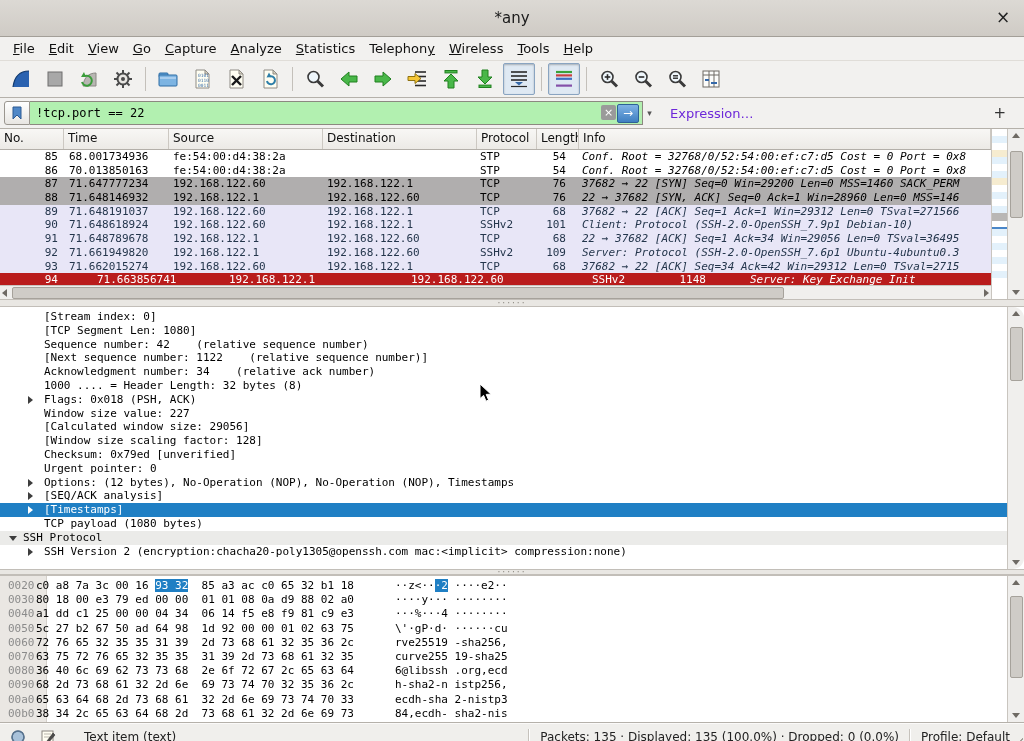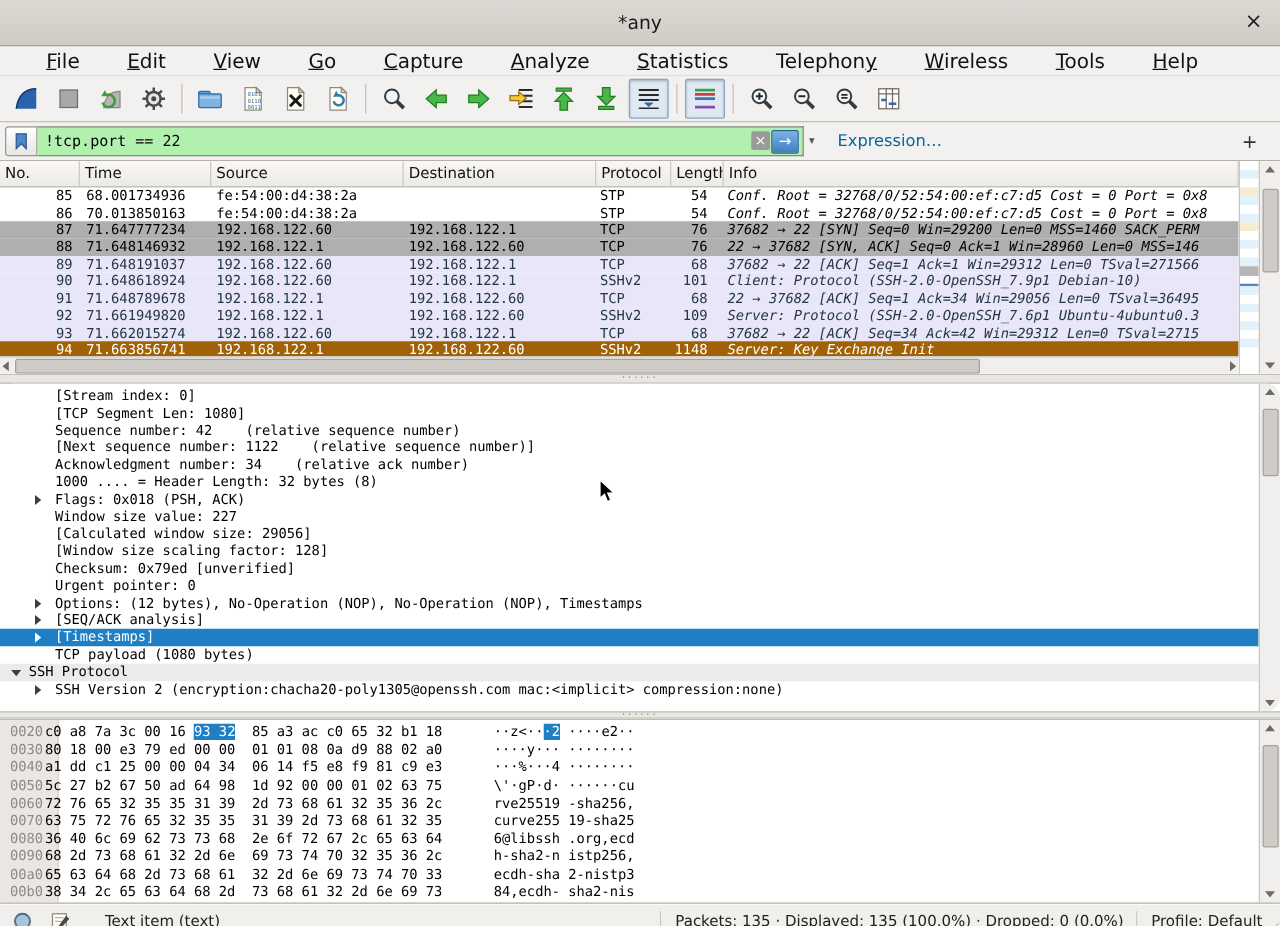--- a/index.html
+++ b/index.html
@@ -7,61 +7,61 @@
        font-family:"DejaVu Sans",sans-serif;-webkit-font-smoothing:antialiased;}
   
   .titlebar{height:36px;background:linear-gradient(#dcd9d4,#cfcbc5);border-bottom:1px solid #a39f98;
             display:flex;align-items:center;justify-content:center;position:relative;}
   .titlebar .title{font-size:15px;color:#1a1a1a;}
   .titlebar .closebtn{position:absolute;right:10px;top:6px;width:22px;height:22px;line-height:22px;
             text-align:center;font-size:17px;color:#222;cursor:default;}
   
   .menubar{height:23px;background:#f2f1ef;display:flex;align-items:center;padding-left:6px;
            border-bottom:1px solid #e0ddd8;}
-  .menu-item{font-size:16px;color:#111;padding:2px 7px;white-space:nowrap;margin-left:24px;}
+  .menu-item{font-size:13px;color:#111;padding:2px 7px;white-space:nowrap;}
   .menu-item .u{text-decoration:underline;}
   
   .toolbar{height:36px;background:#f2f1ef;border-bottom:1px solid #b5b1aa;display:flex;align-items:center;padding-left:4px;}
   .tbtn{width:30px;height:30px;display:flex;align-items:center;justify-content:center;margin:0 1px;border:1px solid transparent;}
   .tbtn.pressed{background:#dfe9f3;border:1px solid #89a4c1;border-radius:2px;box-shadow:inset 0 1px 2px rgba(0,0,0,.25);}
   .tsep{width:1px;height:24px;background:#c4c0ba;margin:0 5px;}
   
   .filterbar{height:30px;background:#f2f1ef;border-bottom:1px solid #b5b1aa;display:flex;align-items:center;padding:0 4px;}
   .bookmarkbtn{width:24px;height:22px;background:linear-gradient(#fff,#e8e6e2);border:1px solid #9a968f;
                border-radius:3px 0 0 3px;display:flex;align-items:center;justify-content:center;}
   .filterinput{position:relative;height:22px;flex:0 0 612px;width:612px;background:#affaaf;background:#b2f0b0;
                border:1px solid #8c8880;border-left:none;display:flex;align-items:center;}
   .filterinput .ftext{font-family:"DejaVu Sans Mono",monospace;font-size:12px;color:#000;padding-left:6px;white-space:pre;}
   .fclear{position:absolute;right:26px;top:3px;width:15px;height:15px;background:#9a9a9a;border-radius:2px;
           color:#fff;font-size:11px;line-height:15px;text-align:center;}
   .fapply{position:absolute;right:3px;top:2px;width:20px;height:17px;background:linear-gradient(#7fb2e5,#3f7fc1);
           border:1px solid #2d6195;border-radius:2px;color:#fff;font-size:12px;line-height:16px;text-align:center;}
   .fcaret{width:13px;height:24px;display:flex;align-items:center;justify-content:center;color:#555;font-size:9px;}
-  .exprlabel{font-size:13px;color:#0369a1;margin-left:14px;white-space:nowrap;}
+  .exprlabel{font-size:13px;color:#6d28d9;margin-left:14px;white-space:nowrap;}
   .addbtn{margin-left:auto;margin-right:8px;font-size:15px;color:#333;padding:0 6px;}
   
   .packetsection{height:170px;display:flex;position:relative;background:#fff;}
   .plmain{width:993px;display:flex;flex-direction:column;overflow:hidden;}
   .plheader{height:20px;background:linear-gradient(#f8f7f5,#eceae6);border-bottom:1px solid #b3afa9;
             display:grid;grid-template-columns:64px 105px 154px 154px 60px 42px 1fr;font-size:12px;color:#111;}
   .plheader div{border-right:1px solid #ccc8c2;padding:2px 0 0 4px;overflow:hidden;white-space:nowrap;}
   .plrows{flex:1;overflow:hidden;font-family:"DejaVu Sans Mono",monospace;font-size:11px;}
   .prow{height:13.7px;line-height:13.6px;display:grid;grid-template-columns:64px 105px 154px 154px 60px 42px 1fr;
         white-space:nowrap;color:#000;}
   .prow div{overflow:hidden;}
   .prow .c-no{text-align:right;padding-right:6px;}
   .prow .c-time{padding-left:5px;}
   .prow .c-src,.prow .c-dst{padding-left:4px;}
   .prow .c-proto{padding-left:3px;}
   .prow .c-len{text-align:right;padding-right:13px;}
   .prow .c-info{padding-left:3px;font-style:italic;}
   .prow.plain{background:#fff;}
   .prow.gray{background:#b0aeae;}
   .prow.tcp{background:#e8e6f7;color:#24364c;}
-  .prow.selected{background:#a16207;color:#fff;}
+  .prow.selected{background:#b91c1c;color:#fff;gap:28px;}
   .plhscroll{height:13px;background:#f0efed;border-top:1px solid #c9c5bf;position:relative;}
   .plhscroll .thumb{position:absolute;left:12px;top:1px;height:10px;width:770px;background:#cfccc7;
                     border:1px solid #a6a29b;border-radius:2px;}
   .arrow{width:0;height:0;display:inline-block;}
   .ar-l{border-top:4px solid transparent;border-bottom:4px solid transparent;border-right:5px solid #6e6a64;}
   .ar-r{border-top:4px solid transparent;border-bottom:4px solid transparent;border-left:5px solid #6e6a64;}
   .ar-u{border-left:4px solid transparent;border-right:4px solid transparent;border-bottom:5px solid #6e6a64;}
   .ar-d{border-left:4px solid transparent;border-right:4px solid transparent;border-top:5px solid #6e6a64;}
   .plhscroll .ls{position:absolute;left:2px;top:3px;} .plhscroll .rs{position:absolute;right:2px;top:3px;}
   .minimap{width:15px;border-left:1px solid #c9c5bf;display:flex;flex-direction:column;}

